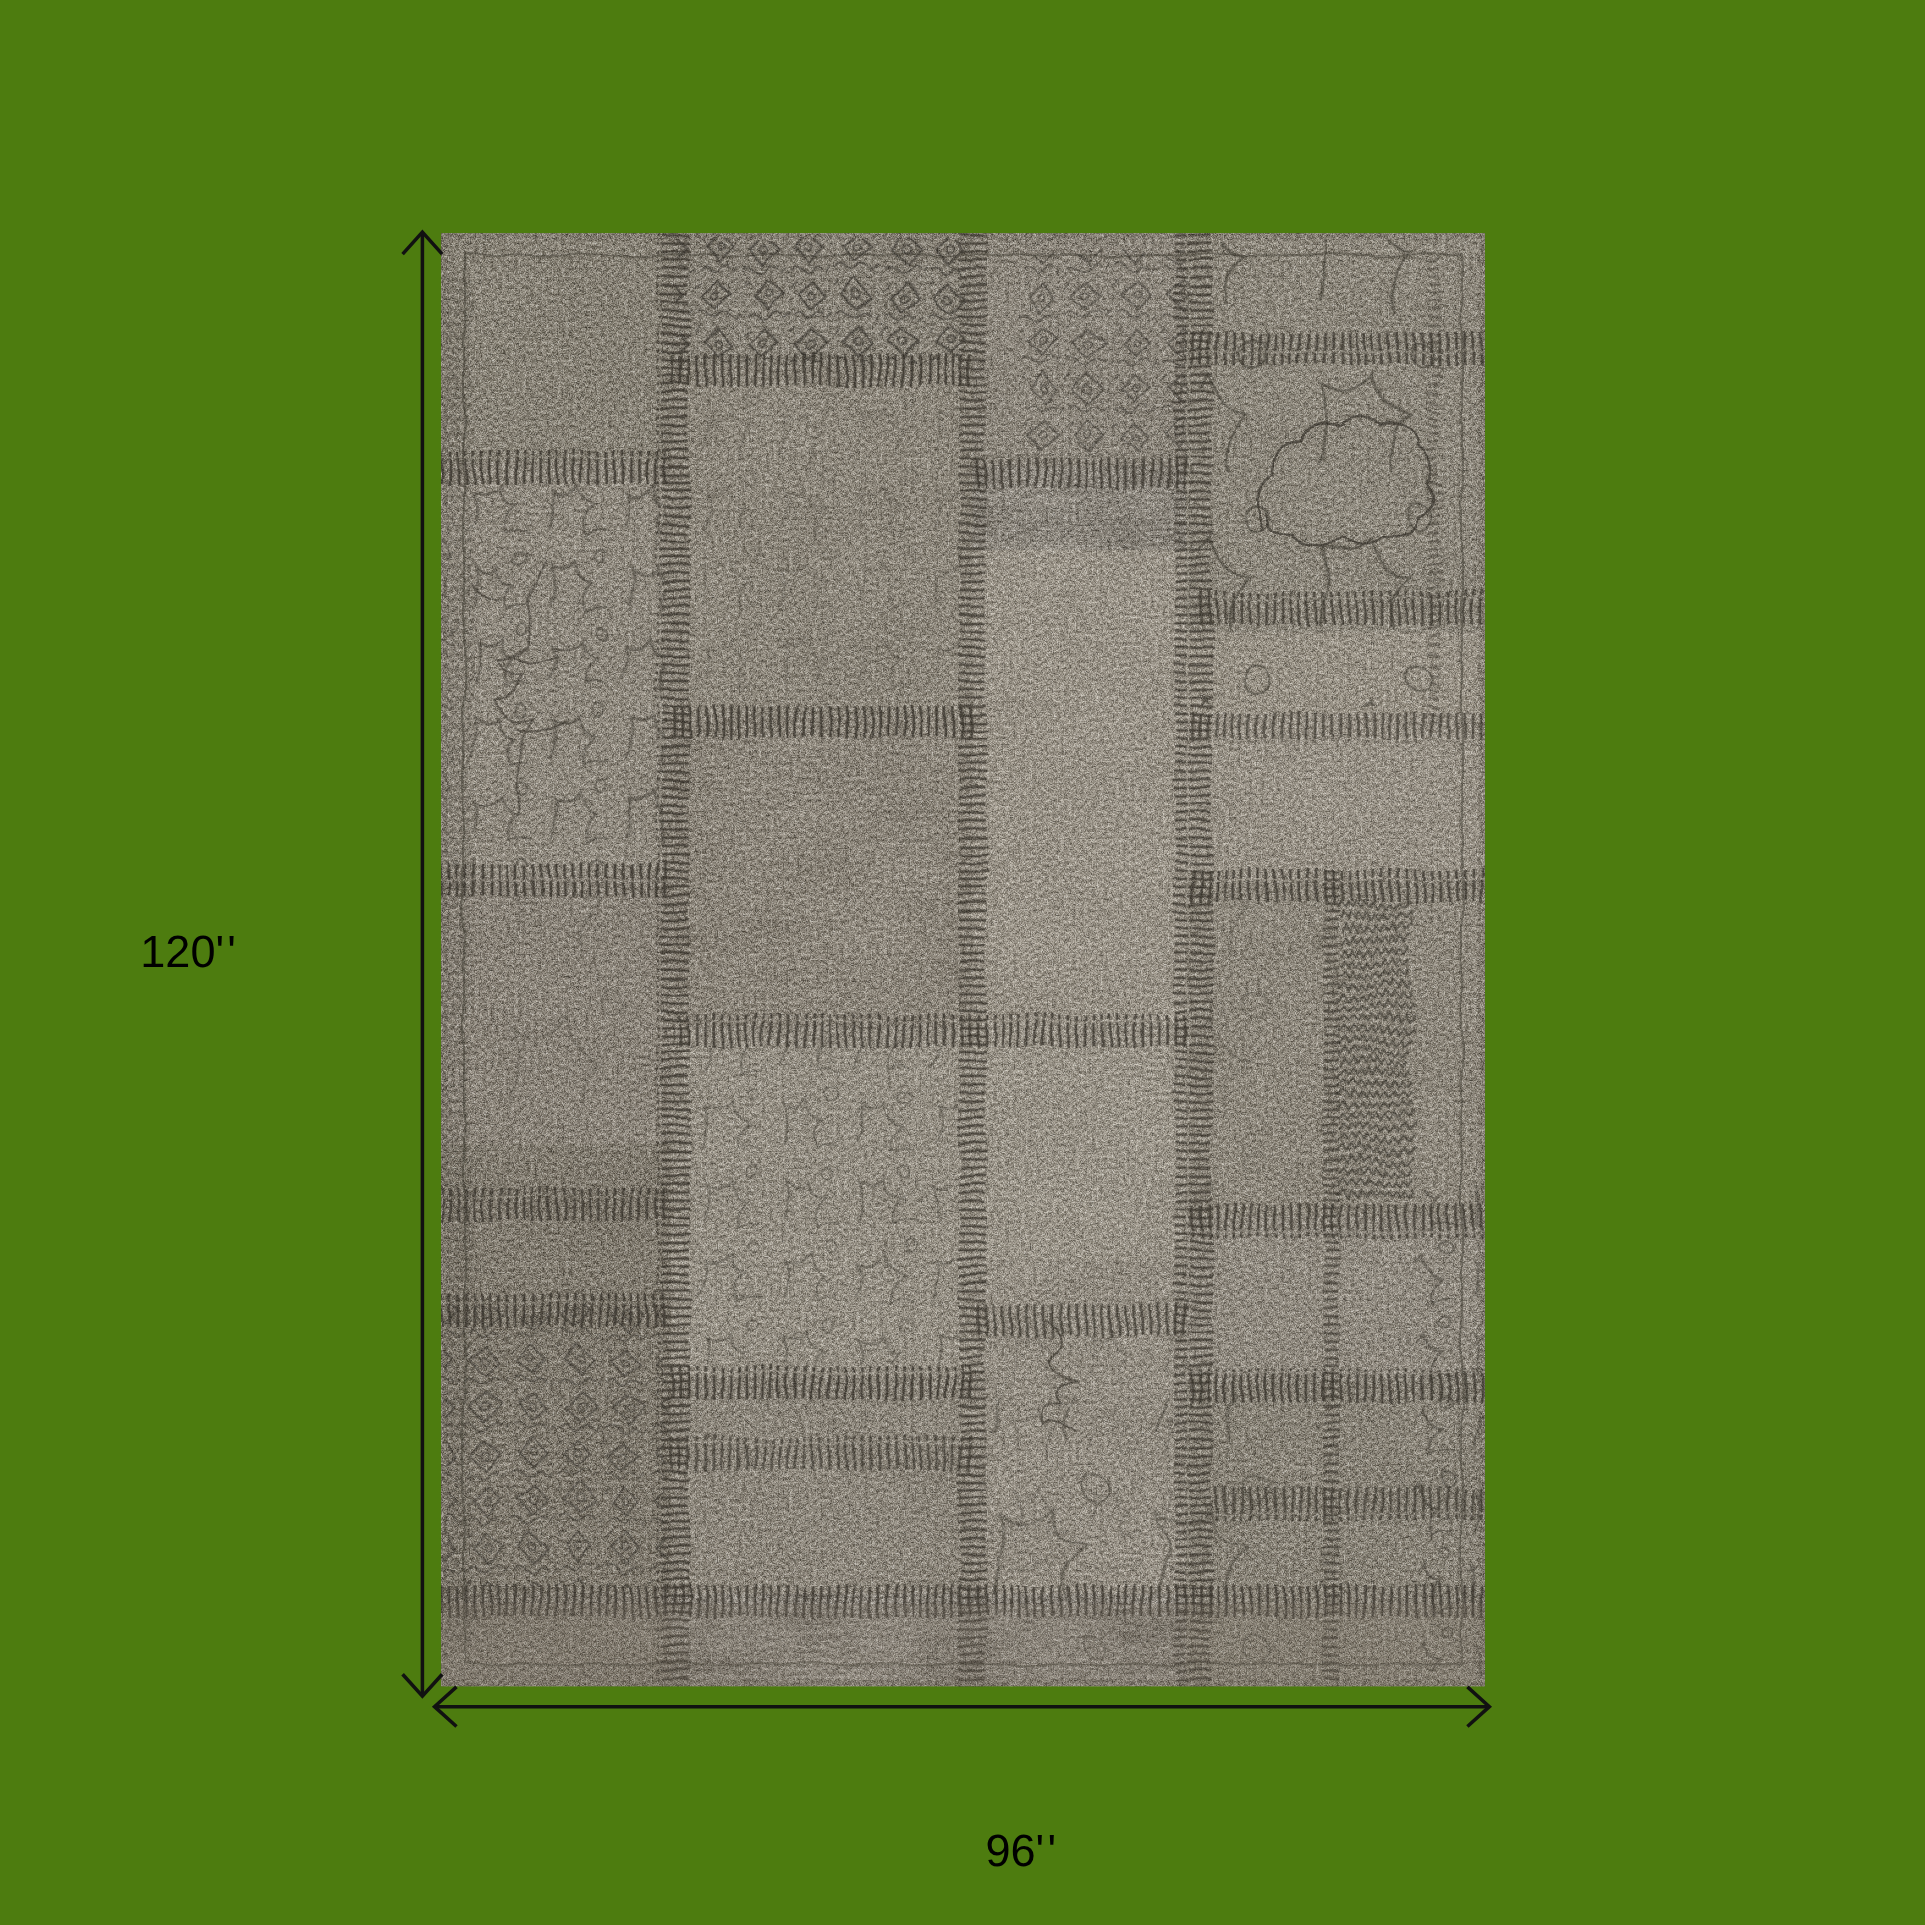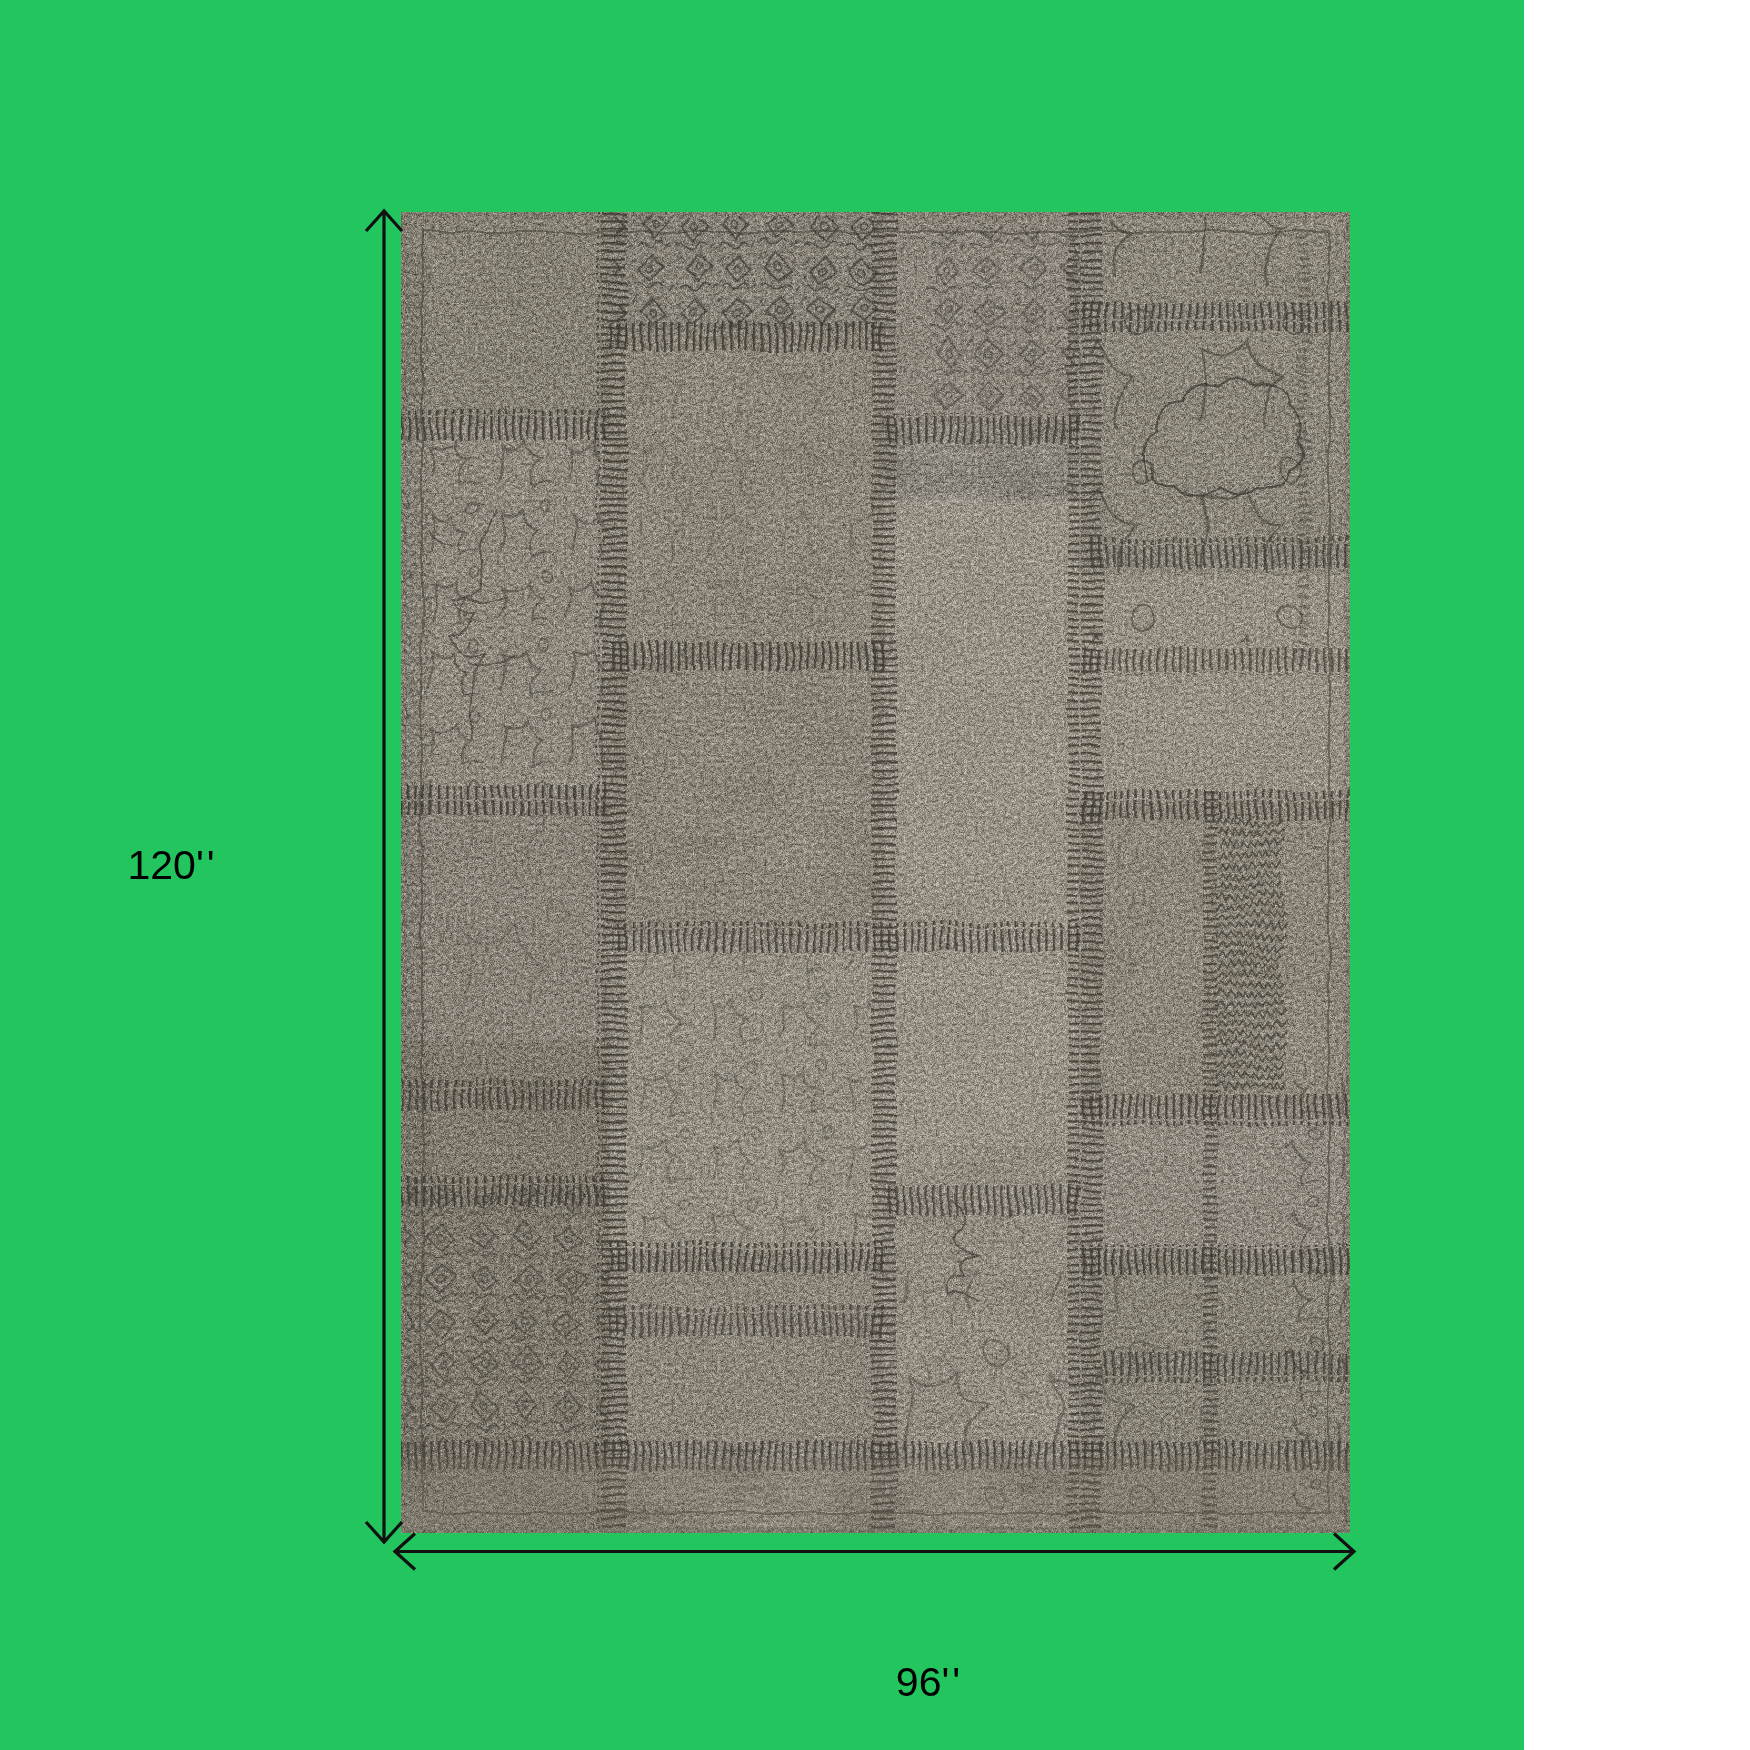--- a/index.html
+++ b/index.html
@@ -1,17 +1,17 @@
 <!DOCTYPE html>
 <html><head>
 <meta charset="utf-8">
 <style>
   html,body{margin:0;padding:0;background:#ffffff;width:1750px;height:1750px;overflow:hidden;}
   body{font-family:"Liberation Sans", sans-serif;}
-  #canvas{position:relative;width:1524px;height:1750px;background:#22c55e;}
+  #canvas{position:relative;width:1750px;height:1750px;background:#4d7c0f;}
   svg{position:absolute;top:0;left:0;}
 </style>
 </head>
 <body>
 
 <div id="canvas">
 <svg width="1750" height="1750" viewBox="0 0 1750 1750">
 <defs>
   <clipPath id="rugclip">
           <rect x="401" y="212" width="949" height="1321"></rect>

